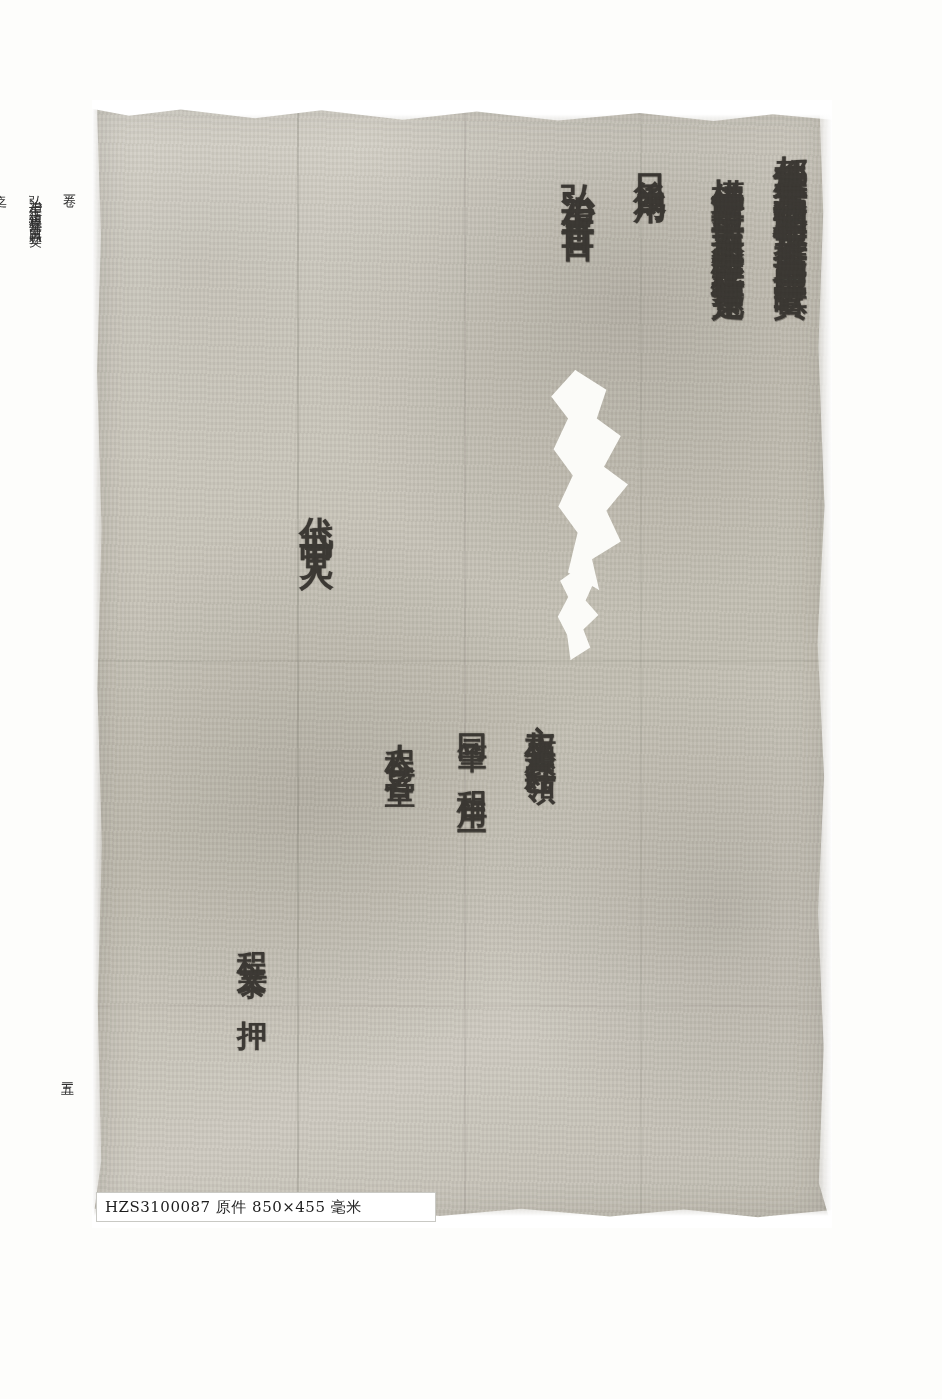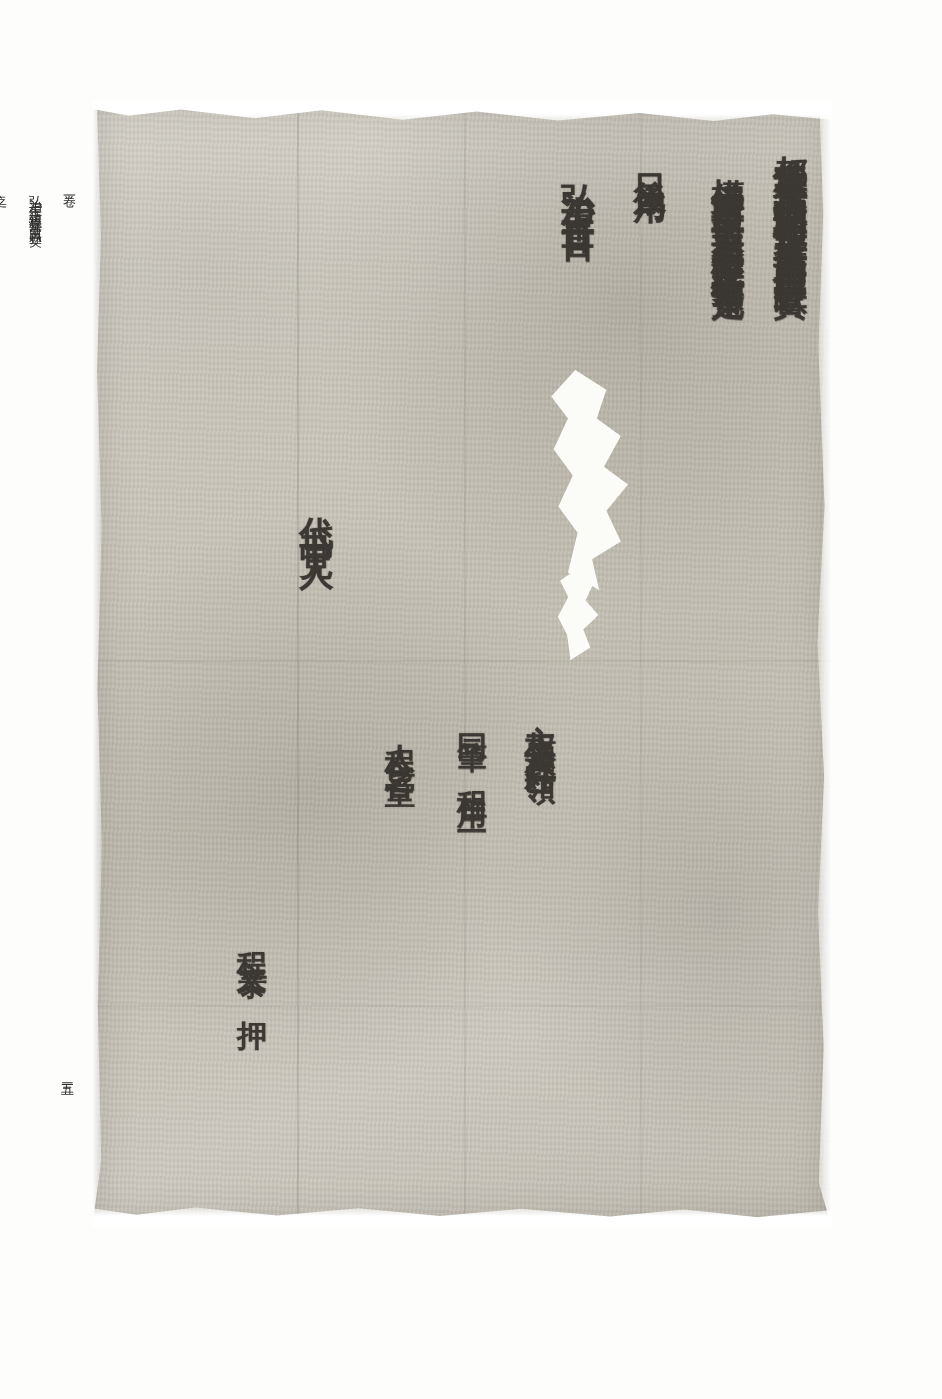--- a/index.html
+++ b/index.html
@@ -244,14 +244,17 @@
     <div class="col sig2">同筆 程用三</div>
     <div class="col sig3">人程之旨堂</div>
     <div class="col sig5">程文泰 押</div>
 
     <div class="edge-top"></div>
     <div class="edge-bottom"></div>
     <div class="edge-right"></div>
     <div class="edge-left"></div>
   </div>
 
+  <div class="caption">
+    <span>HZS3100087 原件 850×455 毫米</span>
+  </div>
 
 </div>
 
 </body></html>

